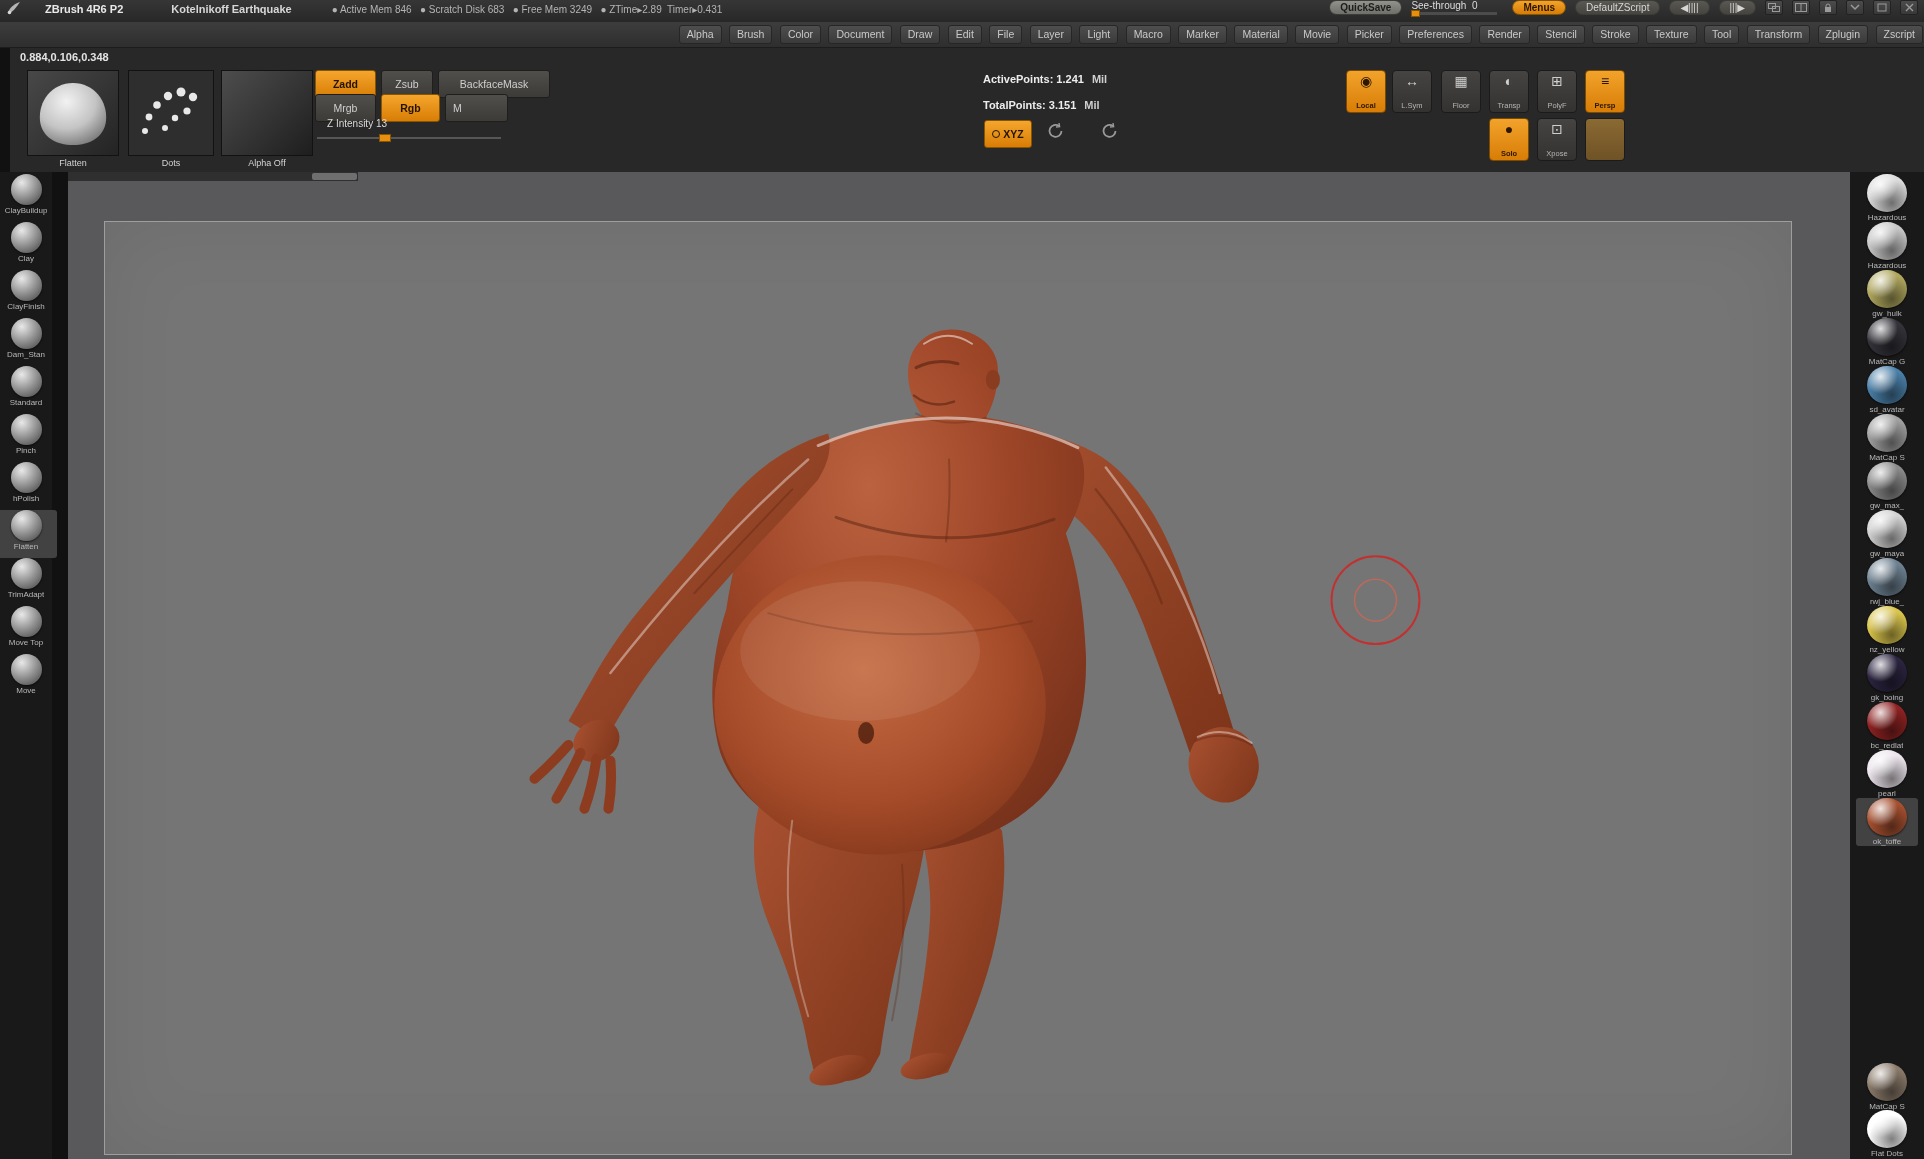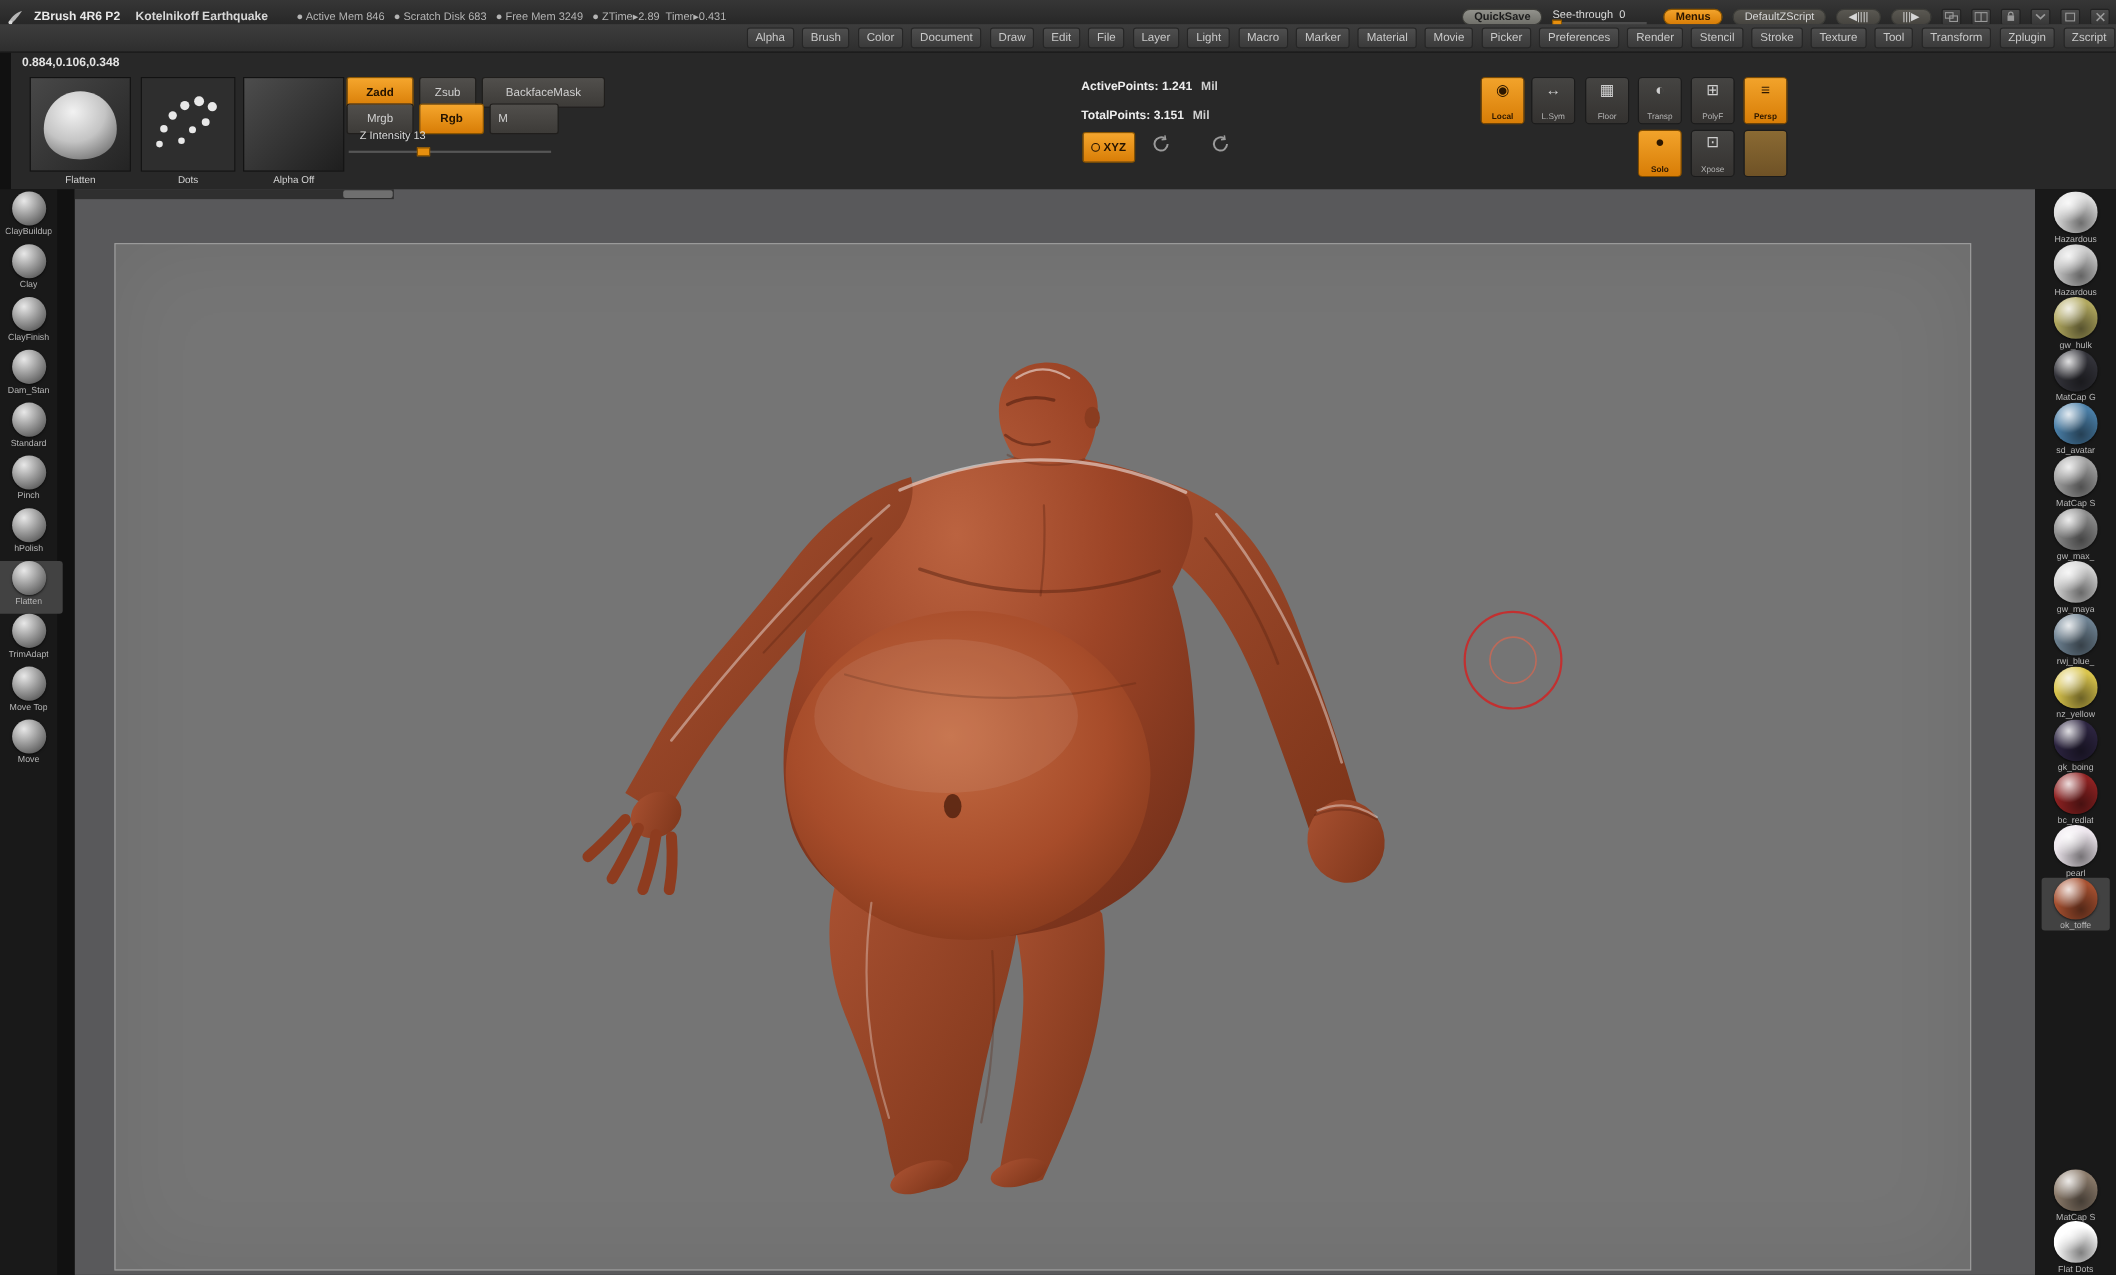--- a/index.html
+++ b/index.html
@@ -3,23 +3,23 @@
 <meta charset="utf-8">
 <style>
   * { margin:0; padding:0; box-sizing:border-box; }
   html,body { width:1924px; height:1159px; overflow:hidden; background:#111;
     font-family:"Liberation Sans","DejaVu Sans",sans-serif; color:#ccc; }
   body { position:relative; }
 
   
   .titlebar { position:absolute; left:0; top:0; width:1924px; height:22px;
     background:linear-gradient(#363636,#222); border-bottom:1px solid #111;
-    display:flex; align-items:center; gap:10px; padding:15px 6px; font-size:11px; }
+    display:flex; align-items:flex-end; gap:24px; padding:15px 6px; font-size:11px; }
   .tb-app { font-weight:bold; color:#e9e9e9; white-space:pre; }
-  .tb-doc { font-weight:bold; color:#d7d7d7; margin-left:4px; white-space:pre; }
+  .tb-doc { font-weight:bold; color:#d7d7d7; margin-left:24px; white-space:pre; }
   .tb-stats { color:#b4b4b4; margin-left:16px; font-size:10px; white-space:pre; }
   .tb-right { margin-left:auto; display:flex; align-items:center; gap:9px; }
   .tb-btn { height:15px; padding:0 10px; border-radius:8px; font-size:10px;
     display:flex; align-items:center; justify-content:center;
     background:linear-gradient(#92928c,#6f6f69); color:#1c1c1c; font-weight:bold; border:1px solid #3c3c38; }
   .tb-btn.dark { background:linear-gradient(#5a5852,#46443f); color:#d6d6d6; font-weight:normal; }
   .tb-btn.orange { background:linear-gradient(#f2a32b,#d87d06); color:#2a1600; border-color:#8a5500; }
   .tb-see { display:flex; flex-direction:column; align-items:flex-start; width:92px; }
   .tb-see-text { font-size:10px; color:#dcdcdc; white-space:pre; }
   .tb-see-track { width:86px; height:3px; background:#4c4c4c; margin-top:1px; position:relative; }

